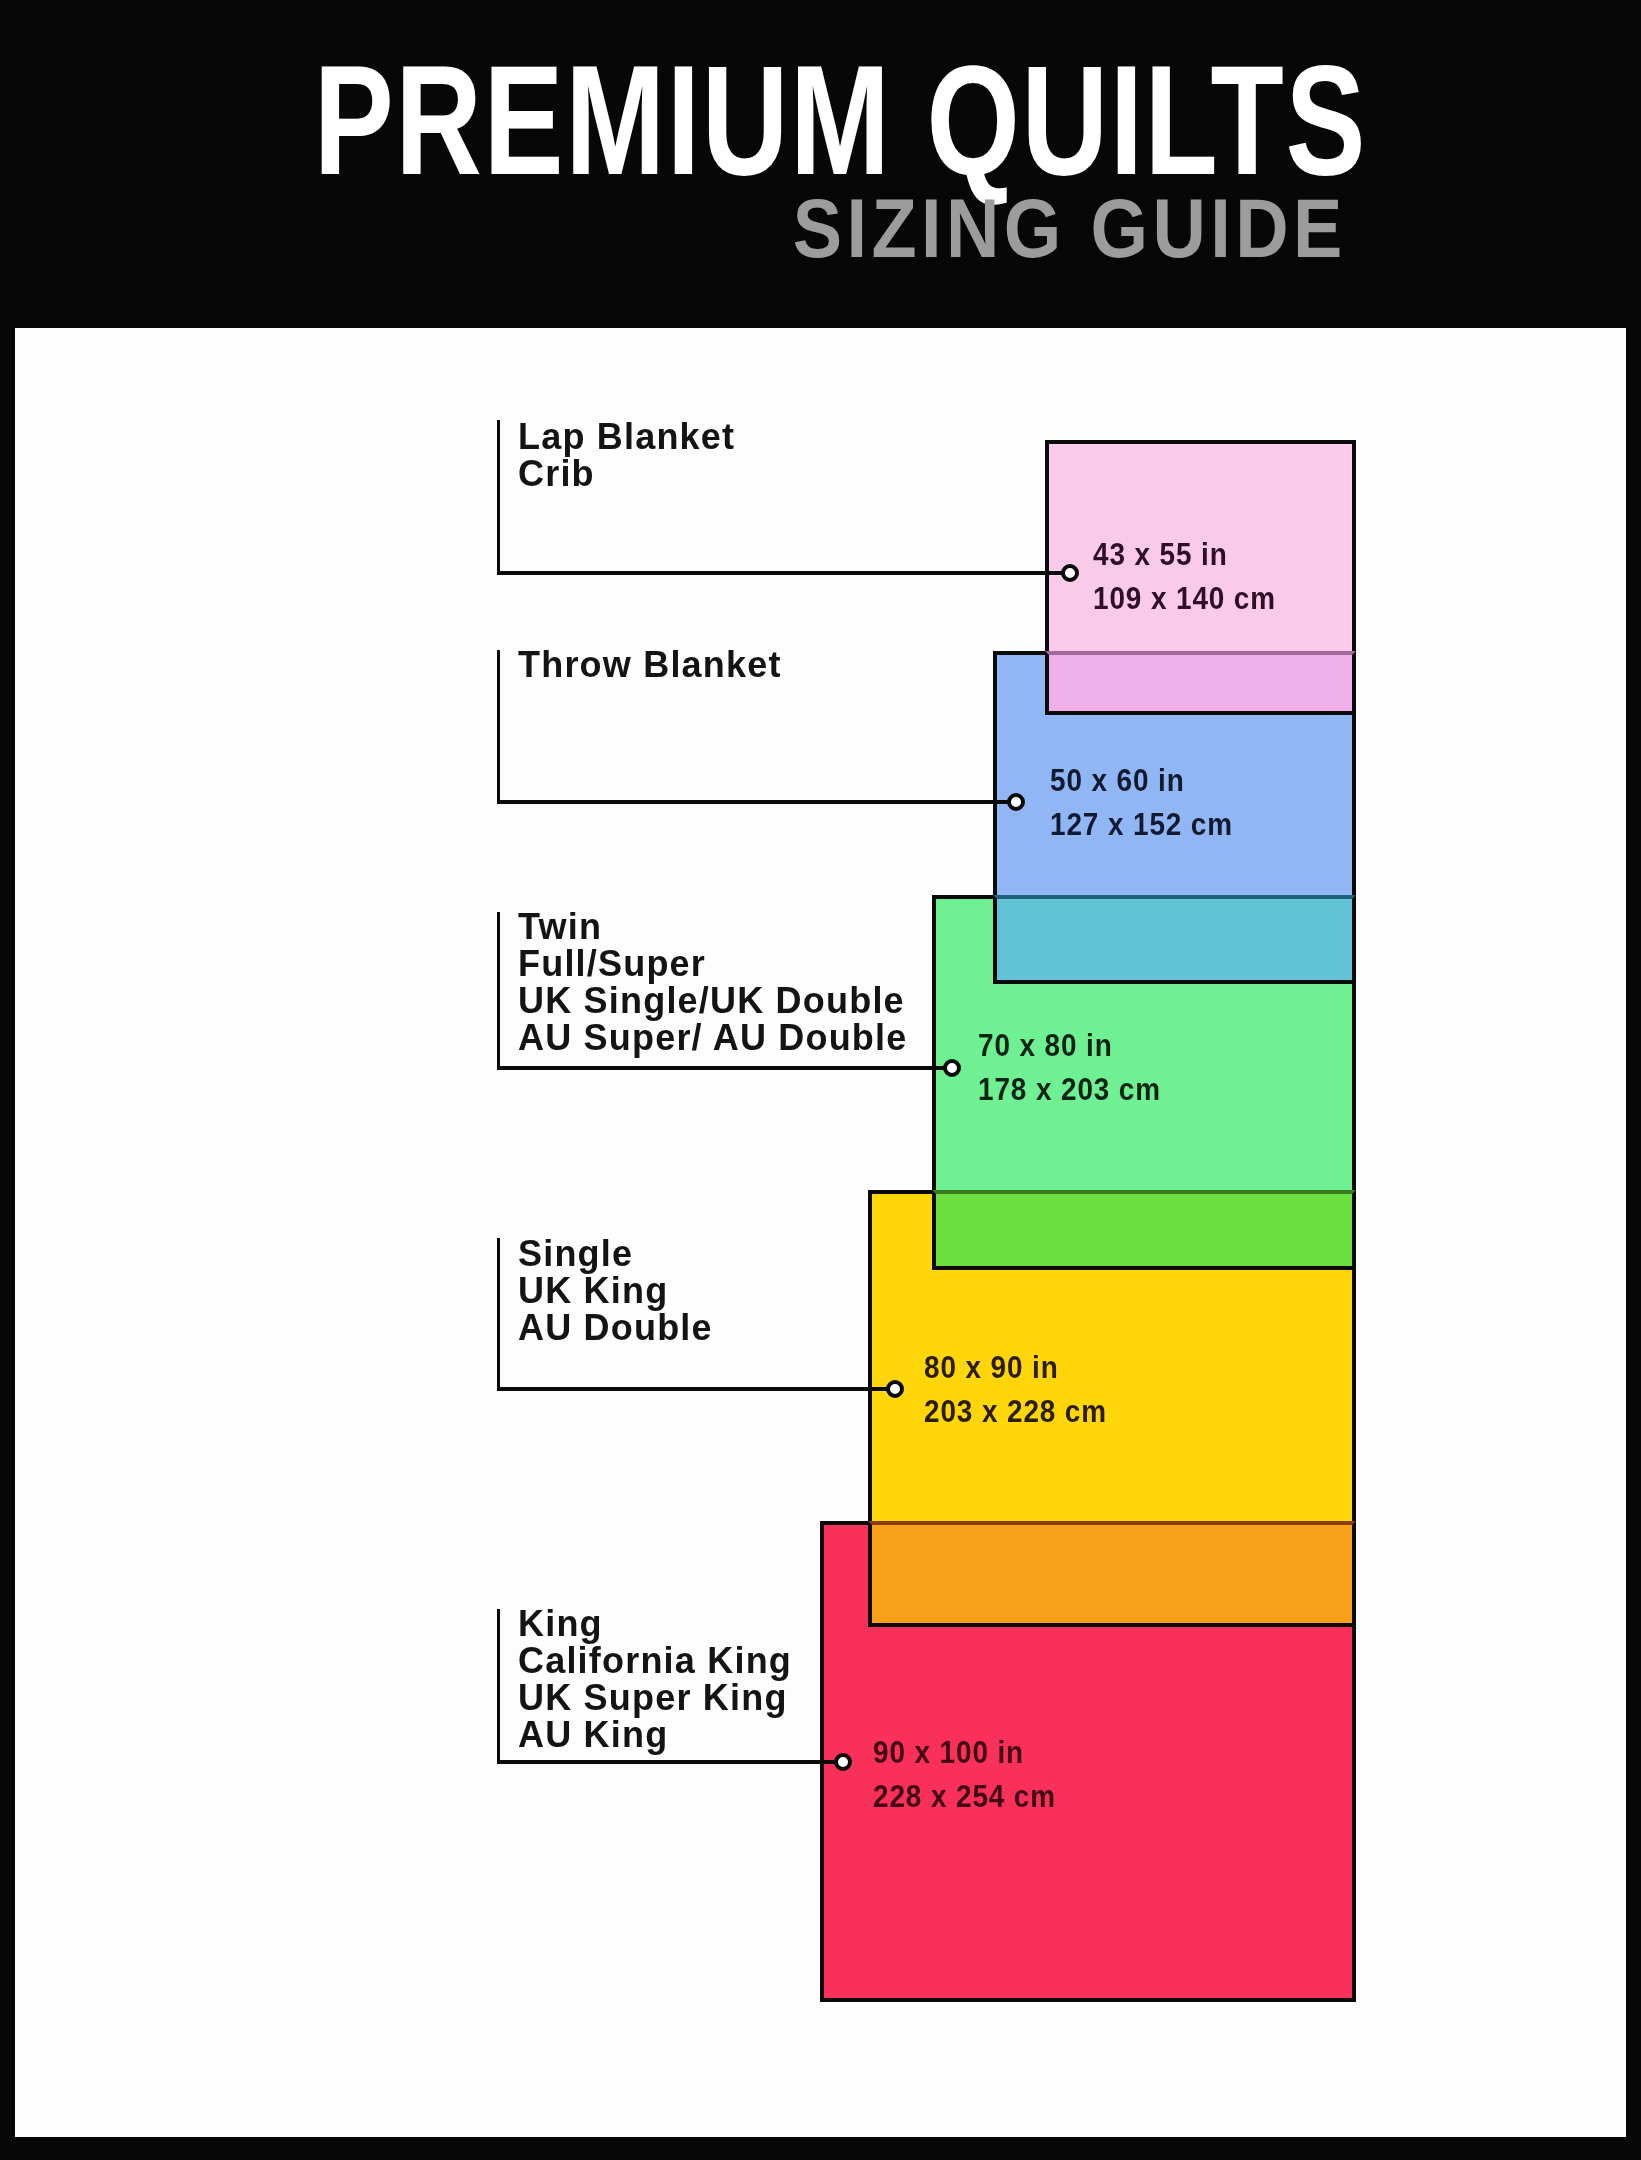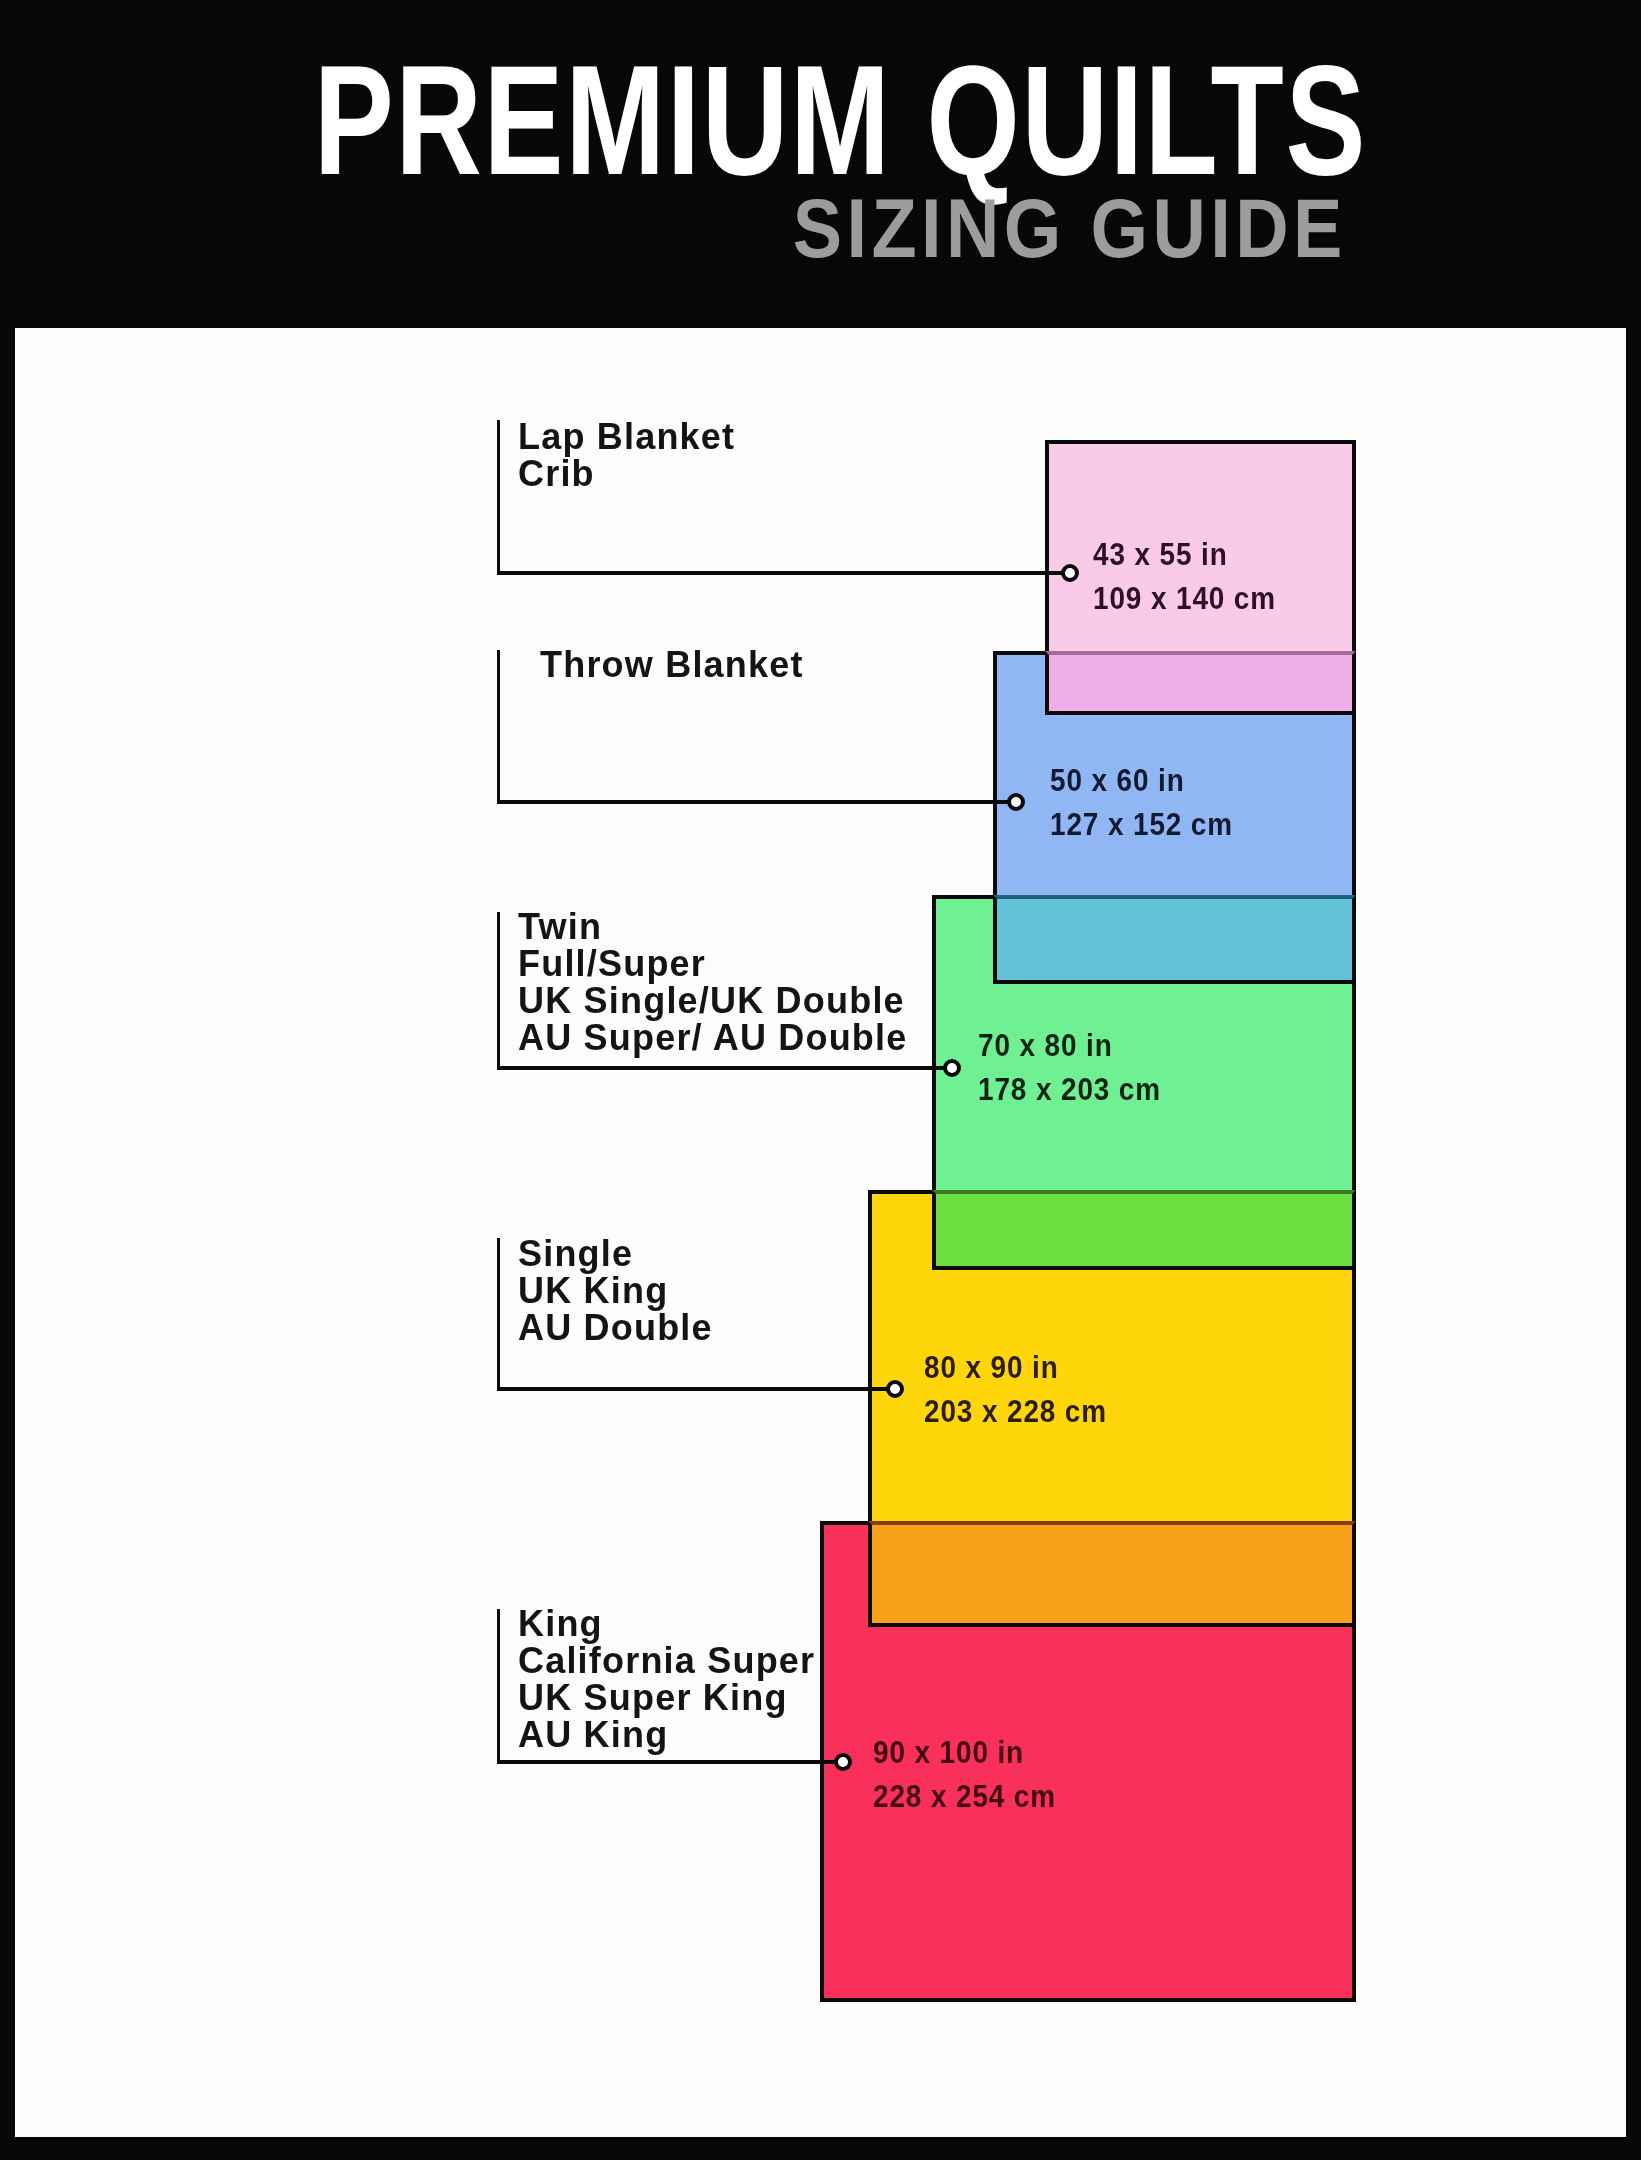--- a/index.html
+++ b/index.html
@@ -59,21 +59,21 @@
       <div>Lap Blanket</div>
       <div>Crib</div>
     </div>
     <div class="dims" style="left: 1093px; top: 533px; color: rgb(46, 15, 38);">
       <div>43 x 55 in</div>
       <div>109 x 140 cm</div>
     </div>
     <div class="label-connector" style="left: 497px; top: 650px; height: 154px;"></div>
     <div class="leader-line" style="left: 498px; top: 800px; width: 518px;"></div>
     <div class="leader-dot" style="left: 1007px; top: 793px;"></div>
-    <div class="size-label" style="left: 518px; top: 646px; margin-left: 22px;">
+    <div class="size-label" style="left: 518px; top: 646px;">
       <div>Throw Blanket</div>
     </div>
     <div class="dims" style="left: 1050px; top: 759px; color: rgb(18, 26, 48);">
       <div>50 x 60 in</div>
       <div>127 x 152 cm</div>
     </div>
     <div class="label-connector" style="left: 497px; top: 912px; height: 158px;"></div>
     <div class="leader-line" style="left: 498px; top: 1066px; width: 454px;"></div>
     <div class="leader-dot" style="left: 943px; top: 1059px;"></div>
     <div class="size-label" style="left: 518px; top: 908px;">
@@ -96,21 +96,21 @@
     </div>
     <div class="dims" style="left: 924px; top: 1346px; color: rgb(42, 29, 3);">
       <div>80 x 90 in</div>
       <div>203 x 228 cm</div>
     </div>
     <div class="label-connector" style="left: 497px; top: 1609px; height: 155px;"></div>
     <div class="leader-line" style="left: 498px; top: 1760px; width: 345px;"></div>
     <div class="leader-dot" style="left: 834px; top: 1753px;"></div>
     <div class="size-label" style="left: 518px; top: 1605px;">
       <div>King</div>
-      <div>California Super</div>
+      <div>California King</div>
       <div>UK Super King</div>
       <div>AU King</div>
     </div>
     <div class="dims" style="left: 873px; top: 1731px; color: rgb(65, 7, 20);">
       <div>90 x 100 in</div>
       <div>228 x 254 cm</div>
     </div>
   </div>
 
 </body></html>

